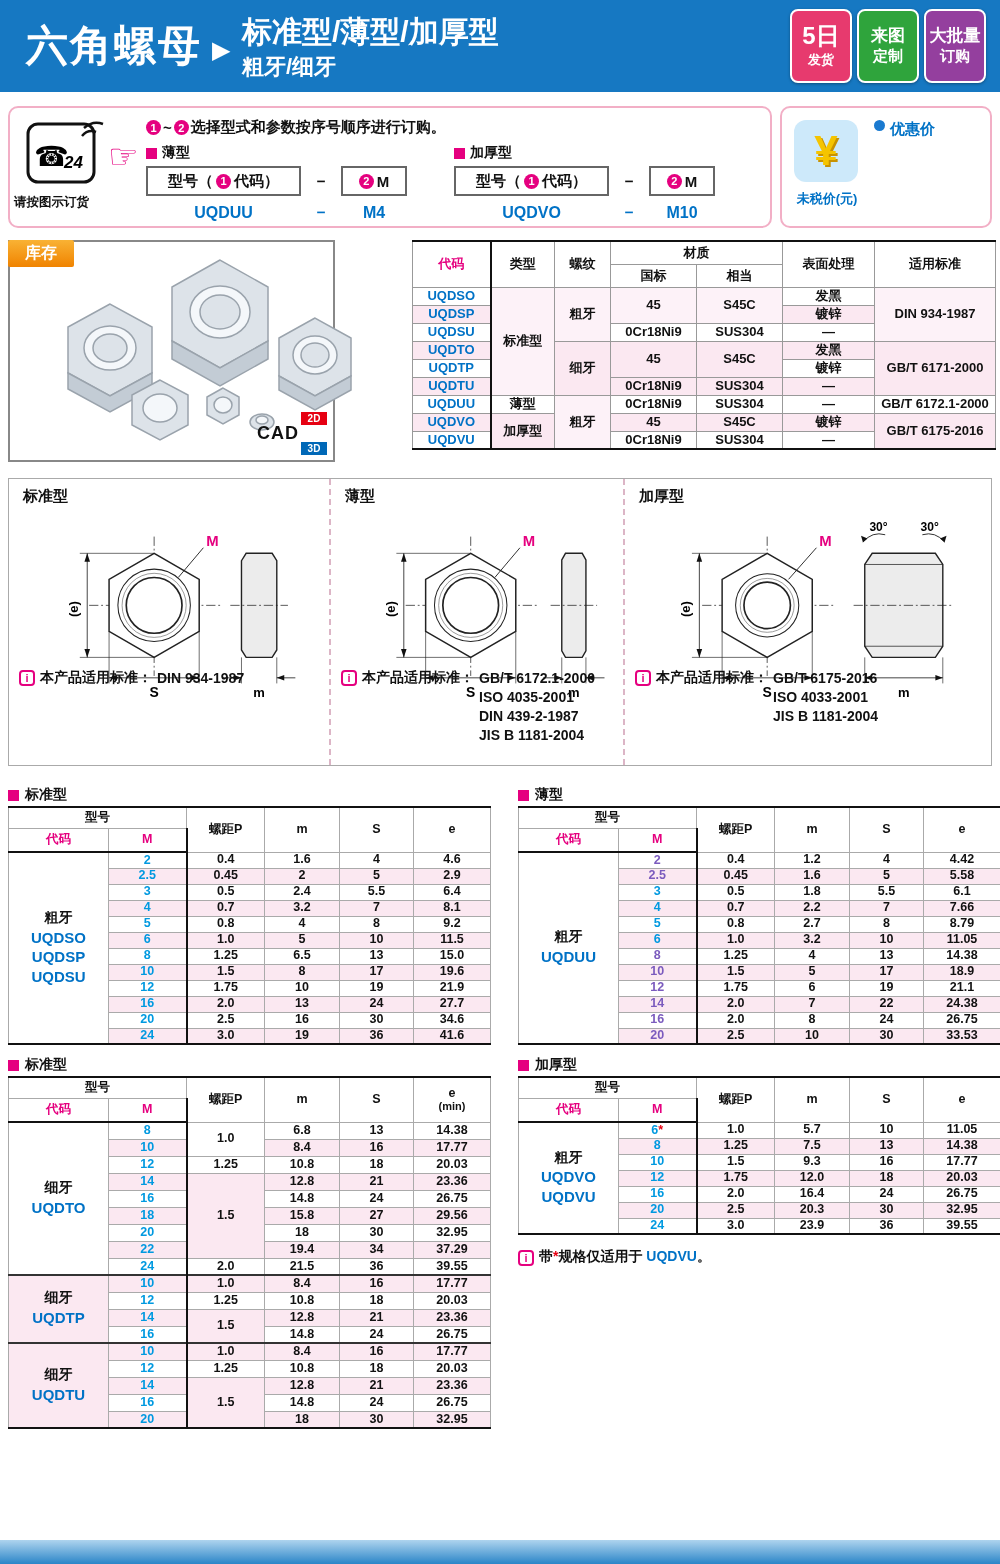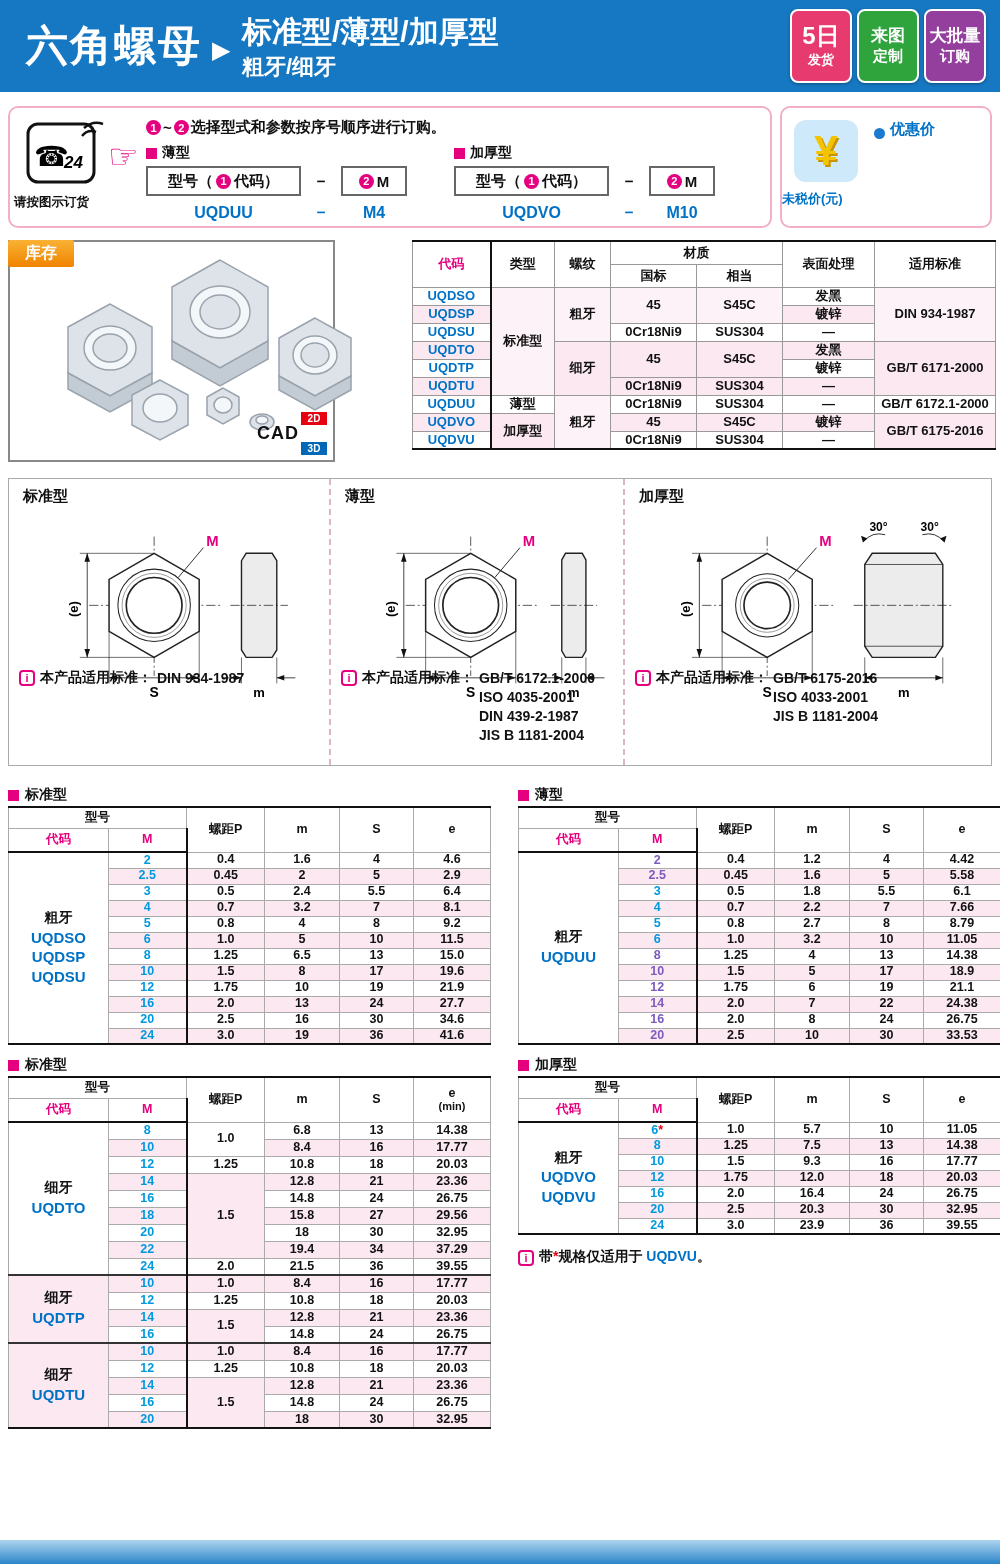--- a/index.html
+++ b/index.html
@@ -43,22 +43,22 @@
   padding:0 8px;font-weight:bold;font-size:15px;background:#fff}
 .mdash{font-weight:bold;font-size:16px;width:40px;text-align:center}
 .ex-row{position:absolute;display:flex;align-items:center;color:var(--link-blue);font-weight:bold;font-size:16px}
 .ex-row .c1{width:155px;text-align:center}
 .ex-row .d{width:40px;text-align:center}
 .ex-row .c2{width:66px;text-align:center}
 .price-box{position:absolute;left:780px;top:106px;width:212px;height:122px;border:2px solid #f2afc6;border-radius:10px;background:#fff}
 .yen{position:absolute;left:12px;top:12px;width:64px;height:62px;background:#cde9fa;border-radius:12px;
   display:flex;align-items:center;justify-content:center;font-size:42px;font-weight:bold;color:#f5c400;
   text-shadow:2px 2px 0 #c89200}
-.untaxed{position:absolute;left:0px;top:82px;width:90px;text-align:left;color:var(--link-blue);font-weight:bold;font-size:13px}
-.price-head{position:absolute;left:92px;top:12px;display:flex;align-items:flex-end;gap:5px;color:var(--link-blue);font-weight:bold;font-size:15px}
+.untaxed{position:absolute;left:0px;top:82px;width:90px;text-align:center;color:var(--link-blue);font-weight:bold;font-size:13px}
+.price-head{position:absolute;left:92px;top:12px;display:flex;align-items:flex-start;gap:5px;color:var(--link-blue);font-weight:bold;font-size:15px}
 .dot{width:11px;height:11px;border-radius:50%;background:#1a7ad0}
 .price-tbl{position:absolute;left:92px;top:34px;border-collapse:collapse;font-size:12.5px;font-weight:bold}
 .price-tbl td{border:1px solid #444;height:22px;text-align:center;padding:0 3px}
 .price-tbl td:nth-child(1){width:36px}
 .price-tbl td:nth-child(2){width:42px}
 .price-tbl td:nth-child(3){width:66px}
 
 
 .photo-box{position:absolute;left:8px;top:240px;width:327px;height:222px;border:2px solid #888;background:#fff}
 .stock{position:absolute;left:-2px;top:-2px;width:66px;height:27px;background:linear-gradient(#f9b234,var(--stock-orange));

